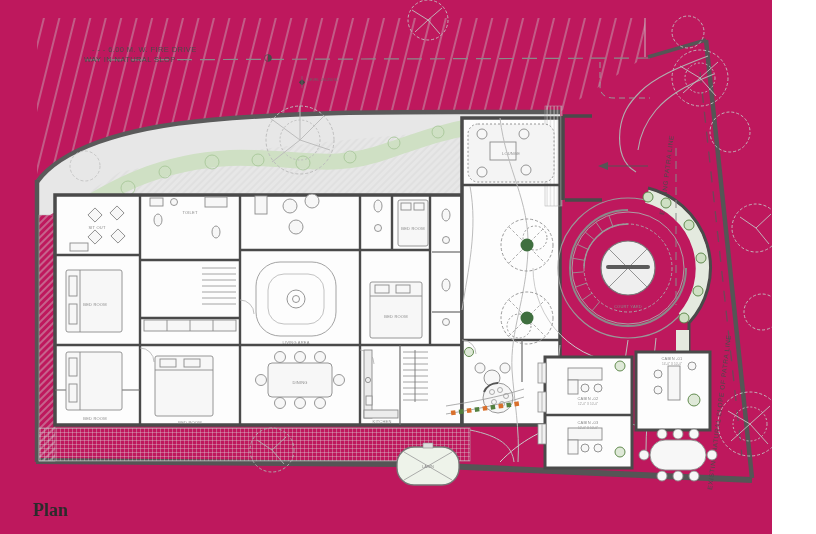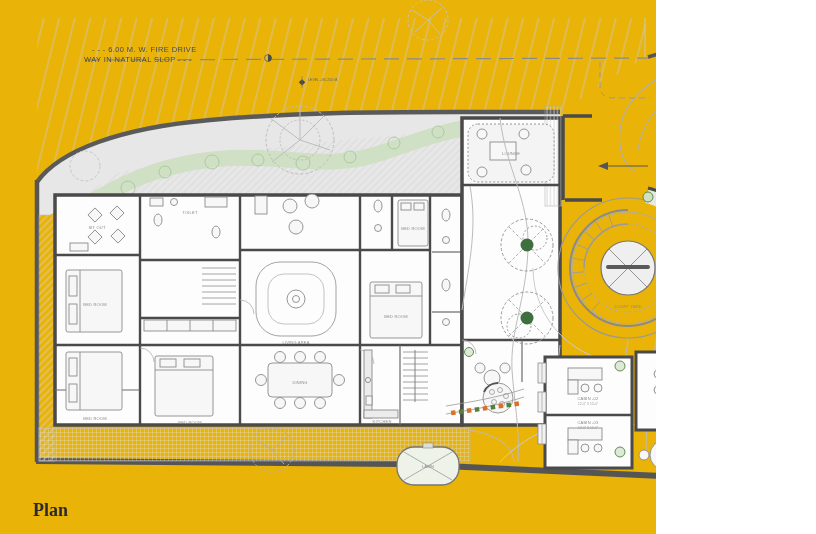--- a/index.html
+++ b/index.html
@@ -1,16 +1,16 @@
 <!DOCTYPE html>
 <html><head>
 <meta charset="utf-8">
 <style>
   html,body{margin:0;padding:0;background:#fff;}
-  .sheet{position:relative;width:656px;height:534px;background:#eab308;overflow:hidden;
+  .sheet{position:relative;width:772px;height:534px;background:#be185d;overflow:hidden;
          font-family:"Liberation Sans", sans-serif;}
   svg{position:absolute;left:0;top:0;}
   text{font-family:"Liberation Sans", sans-serif;fill:#555;}
   .tiny{font-size:4px;fill:#8a8a8a;letter-spacing:.2px;}
   .dim{font-size:3.2px;fill:#9a9a9a;}
   .note{font-size:7.5px;fill:#4a4a4a;letter-spacing:.4px;}
   .edge{font-size:6.5px;fill:#4a4a4a;letter-spacing:.6px;}
   .lvl{font-size:3.6px;fill:#666;}
   .plan-title{font-family:"Liberation Serif", serif;font-size:18px;font-weight:600;fill:#2b2b2b;}
 </style>

